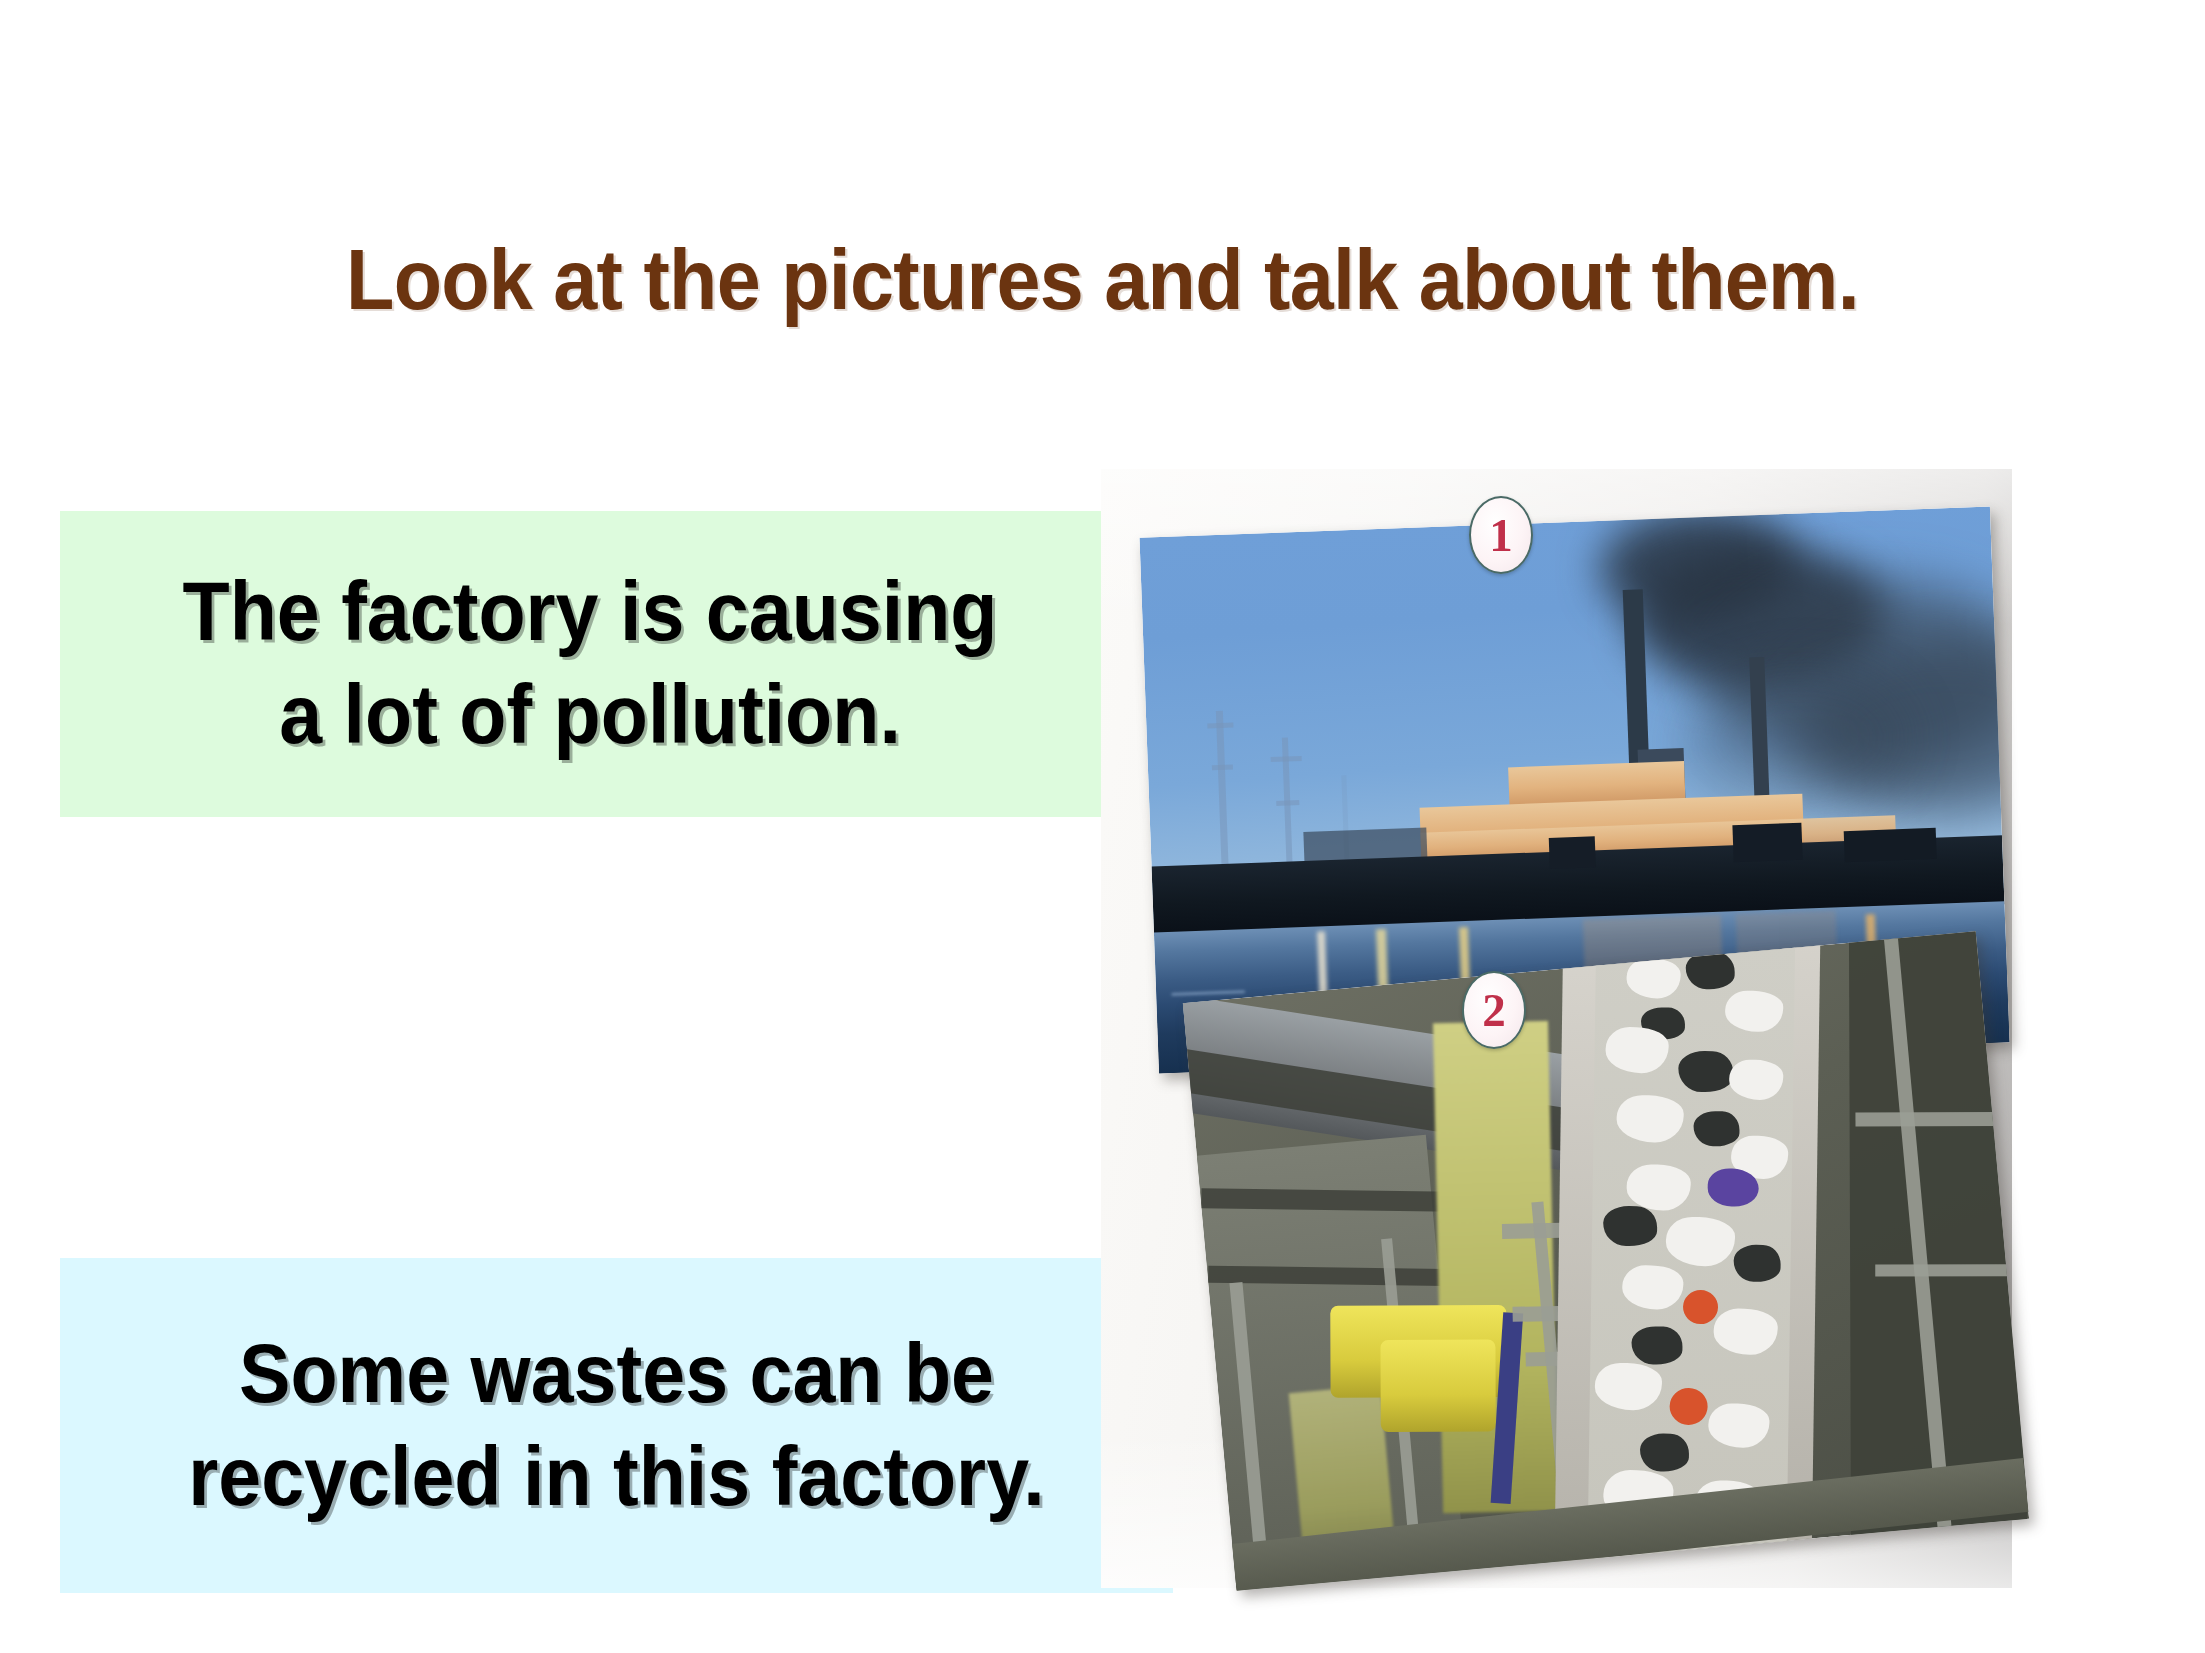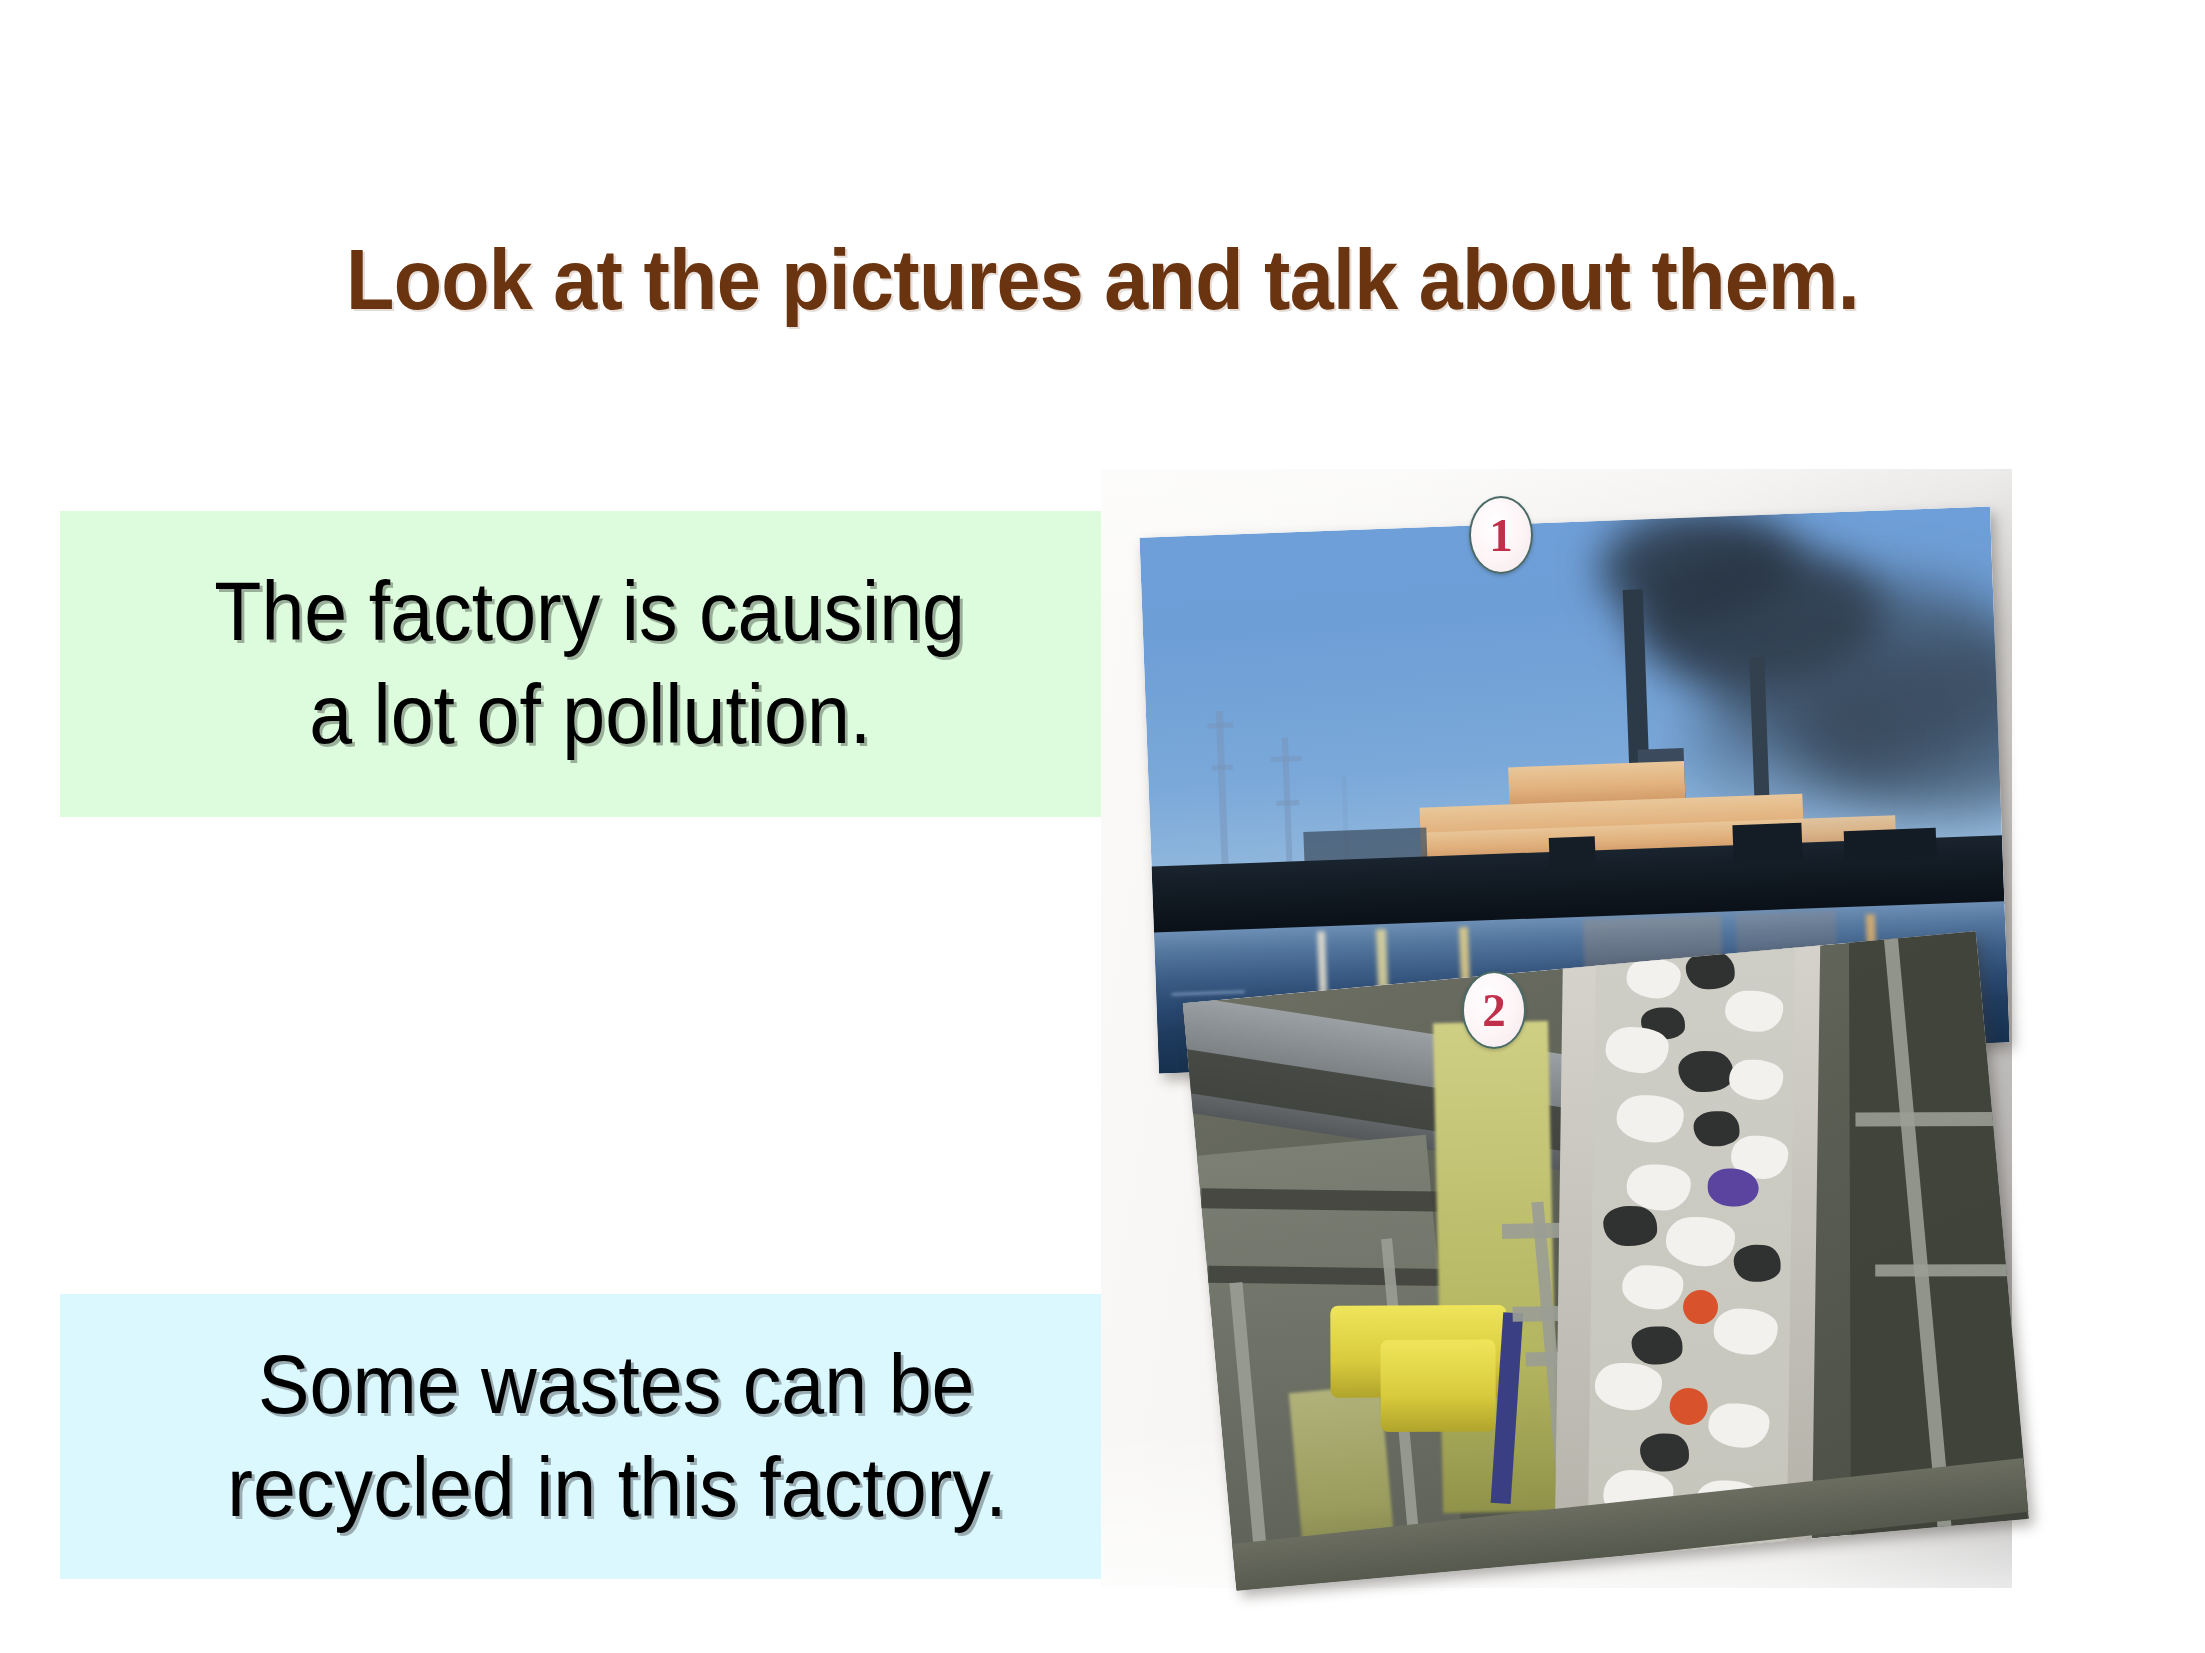--- a/index.html
+++ b/index.html
@@ -25,35 +25,34 @@
     white-space:nowrap;
     transform:scaleX(.92);
     transform-origin:center;
   }
 
   
   .caption{
     position:absolute;
     display:flex;
     flex-direction:column;
-    align-items:center;
     justify-content:center;
     color:#000;
-    font-weight:normal;
+    font-weight:bold;
     font-size:83px;
     line-height:1.24;
     text-align:center;
     text-shadow:3.1px 3.1px 0 rgba(0,0,0,.30);
     box-sizing:border-box;
   }
   .caption .ln{display:block;transform:scaleX(.93);transform-origin:center;white-space:nowrap;}
 
   #cap-green{ left:60px;  top:511px;  width:1060px; height:306px; background:#ddfbdd; }
   #cap-pink { left:170px; top:897px; width:882px; height:266px; background:#fcdeea; }
-  #cap-cyan { left:60px;  top:1258px; width:1113px; height:285px; background:#dbf8ff;margin-top:36px; }
+  #cap-cyan { left:60px;  top:1258px; width:1113px; height:335px; background:#dbf8ff; }
 
   
   .photo-panel{
     position:absolute;
     left:1101px; top:469px; width:911px; height:1119px;
     background:linear-gradient(100deg,#fbfaf8 0%,#f6f5f3 28%,#eceae8 55%,#d8d6d4 80%,#a9a7a6 100%);
   }
   .photo-panel:after{
     content:"";position:absolute;left:0;top:0;width:100%;height:100%;
     background:linear-gradient(180deg,rgba(255,255,255,.55) 0%,rgba(255,255,255,0) 14%,rgba(255,255,255,0) 86%,rgba(255,255,255,.75) 100%);

